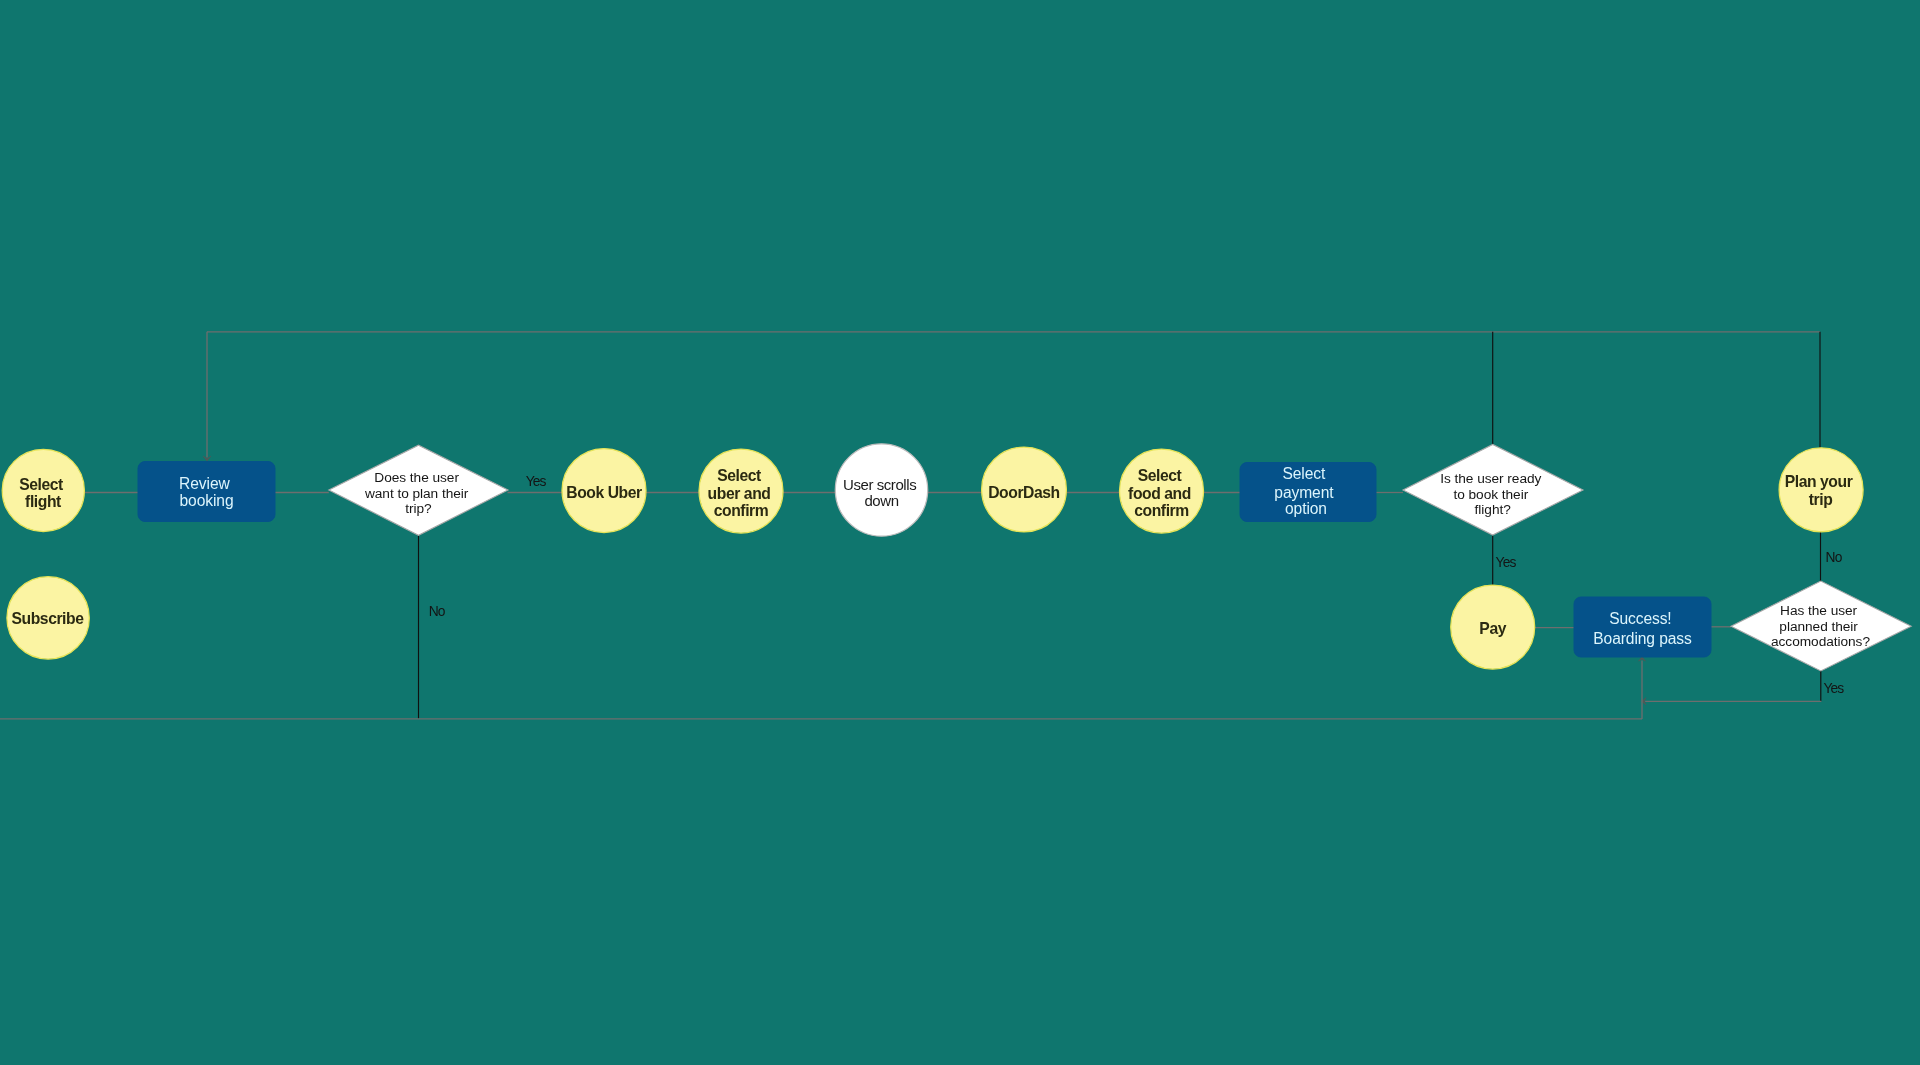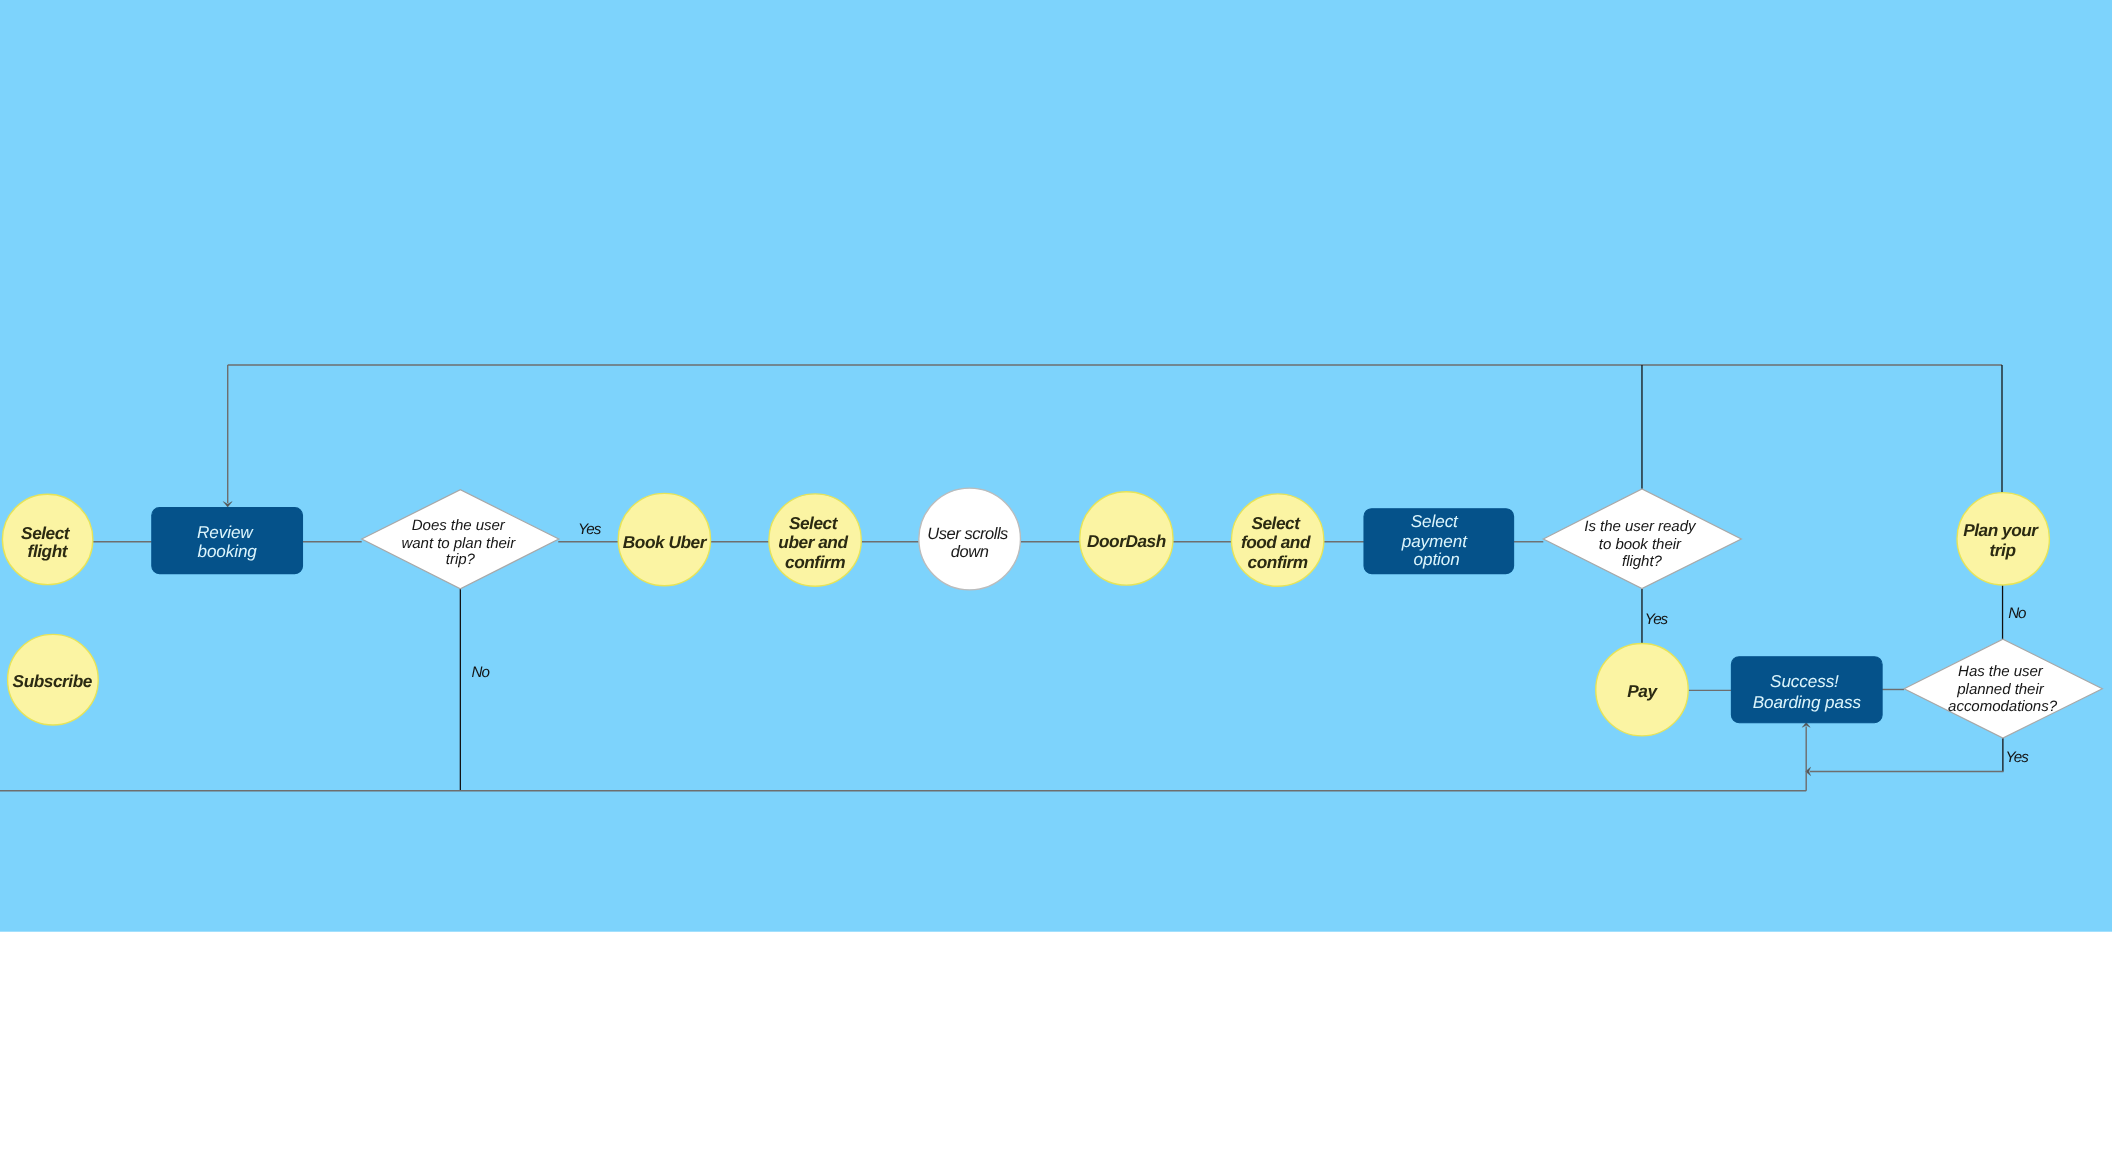--- a/index.html
+++ b/index.html
@@ -1,20 +1,20 @@
 <!DOCTYPE html>
 <html><head>
 <meta charset="utf-8">
 <title>Flowchart</title>
 <style>
   html,body{margin:0;padding:0;background:#ffffff;}
   body{width:1920px;height:1065px;overflow:hidden;
        font-family:"Liberation Sans",sans-serif;
        -webkit-font-smoothing:antialiased;}
-  #canvas{position:relative;width:1920px;height:847px;background:#7dd3fc;font-style:italic;}
+  #canvas{position:relative;width:1920px;height:1065px;background:#0f766e;}
   svg.flow{position:absolute;left:0;top:0;width:1920px;height:1065px;display:block;}
 
   .edge{fill:none;stroke:#6e6e6e;stroke-width:1.3;stroke-linecap:butt;stroke-linejoin:miter;}
   .arrowhead{fill:#555555;stroke:#555555;stroke-width:0.4;stroke-linejoin:miter;}
   .edge-dark{fill:none;stroke:#101010;stroke-width:1.15;stroke-linecap:butt;stroke-linejoin:miter;}
 
   .shape-circle{fill:#fbf4a3;stroke:#e7e457;stroke-width:1.25;}
   .shape-circle-plain{fill:#ffffff;stroke:#bcbcbc;stroke-width:1.25;}
   .shape-box{fill:#05528a;stroke:#05528a;stroke-width:1;}
   .shape-diamond{fill:#ffffff;stroke:#a8a8a8;stroke-width:1.1;}

